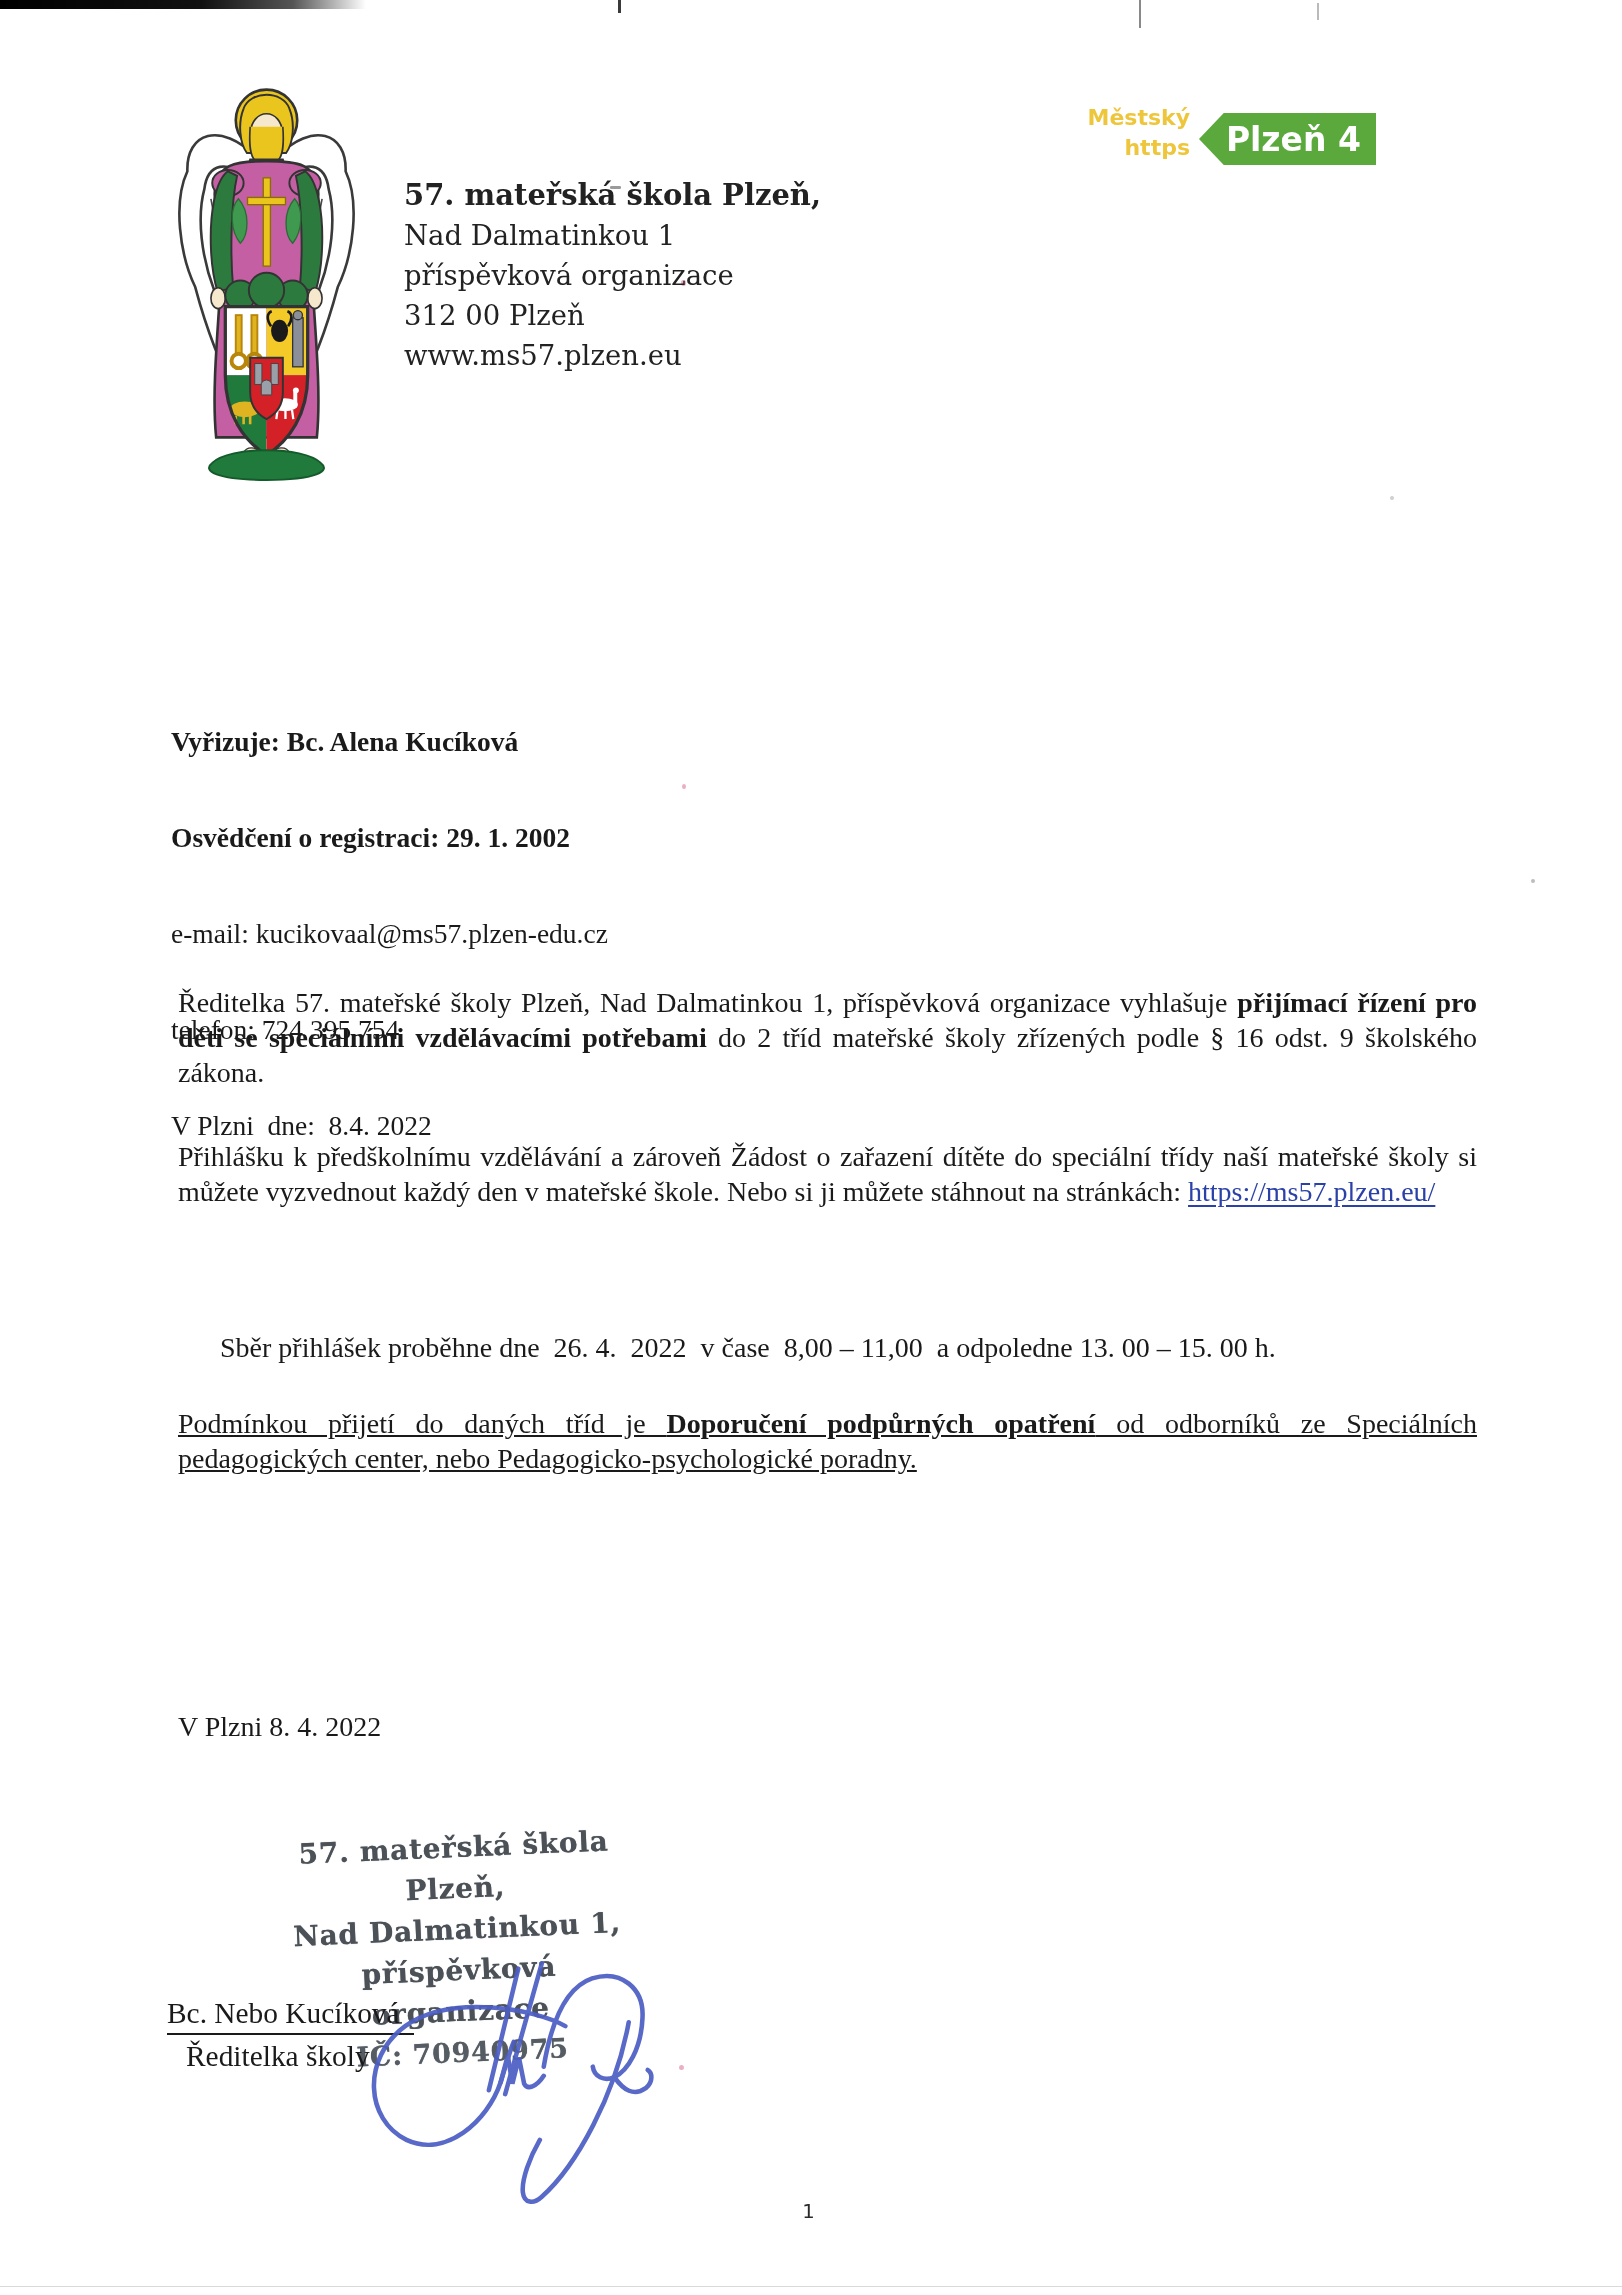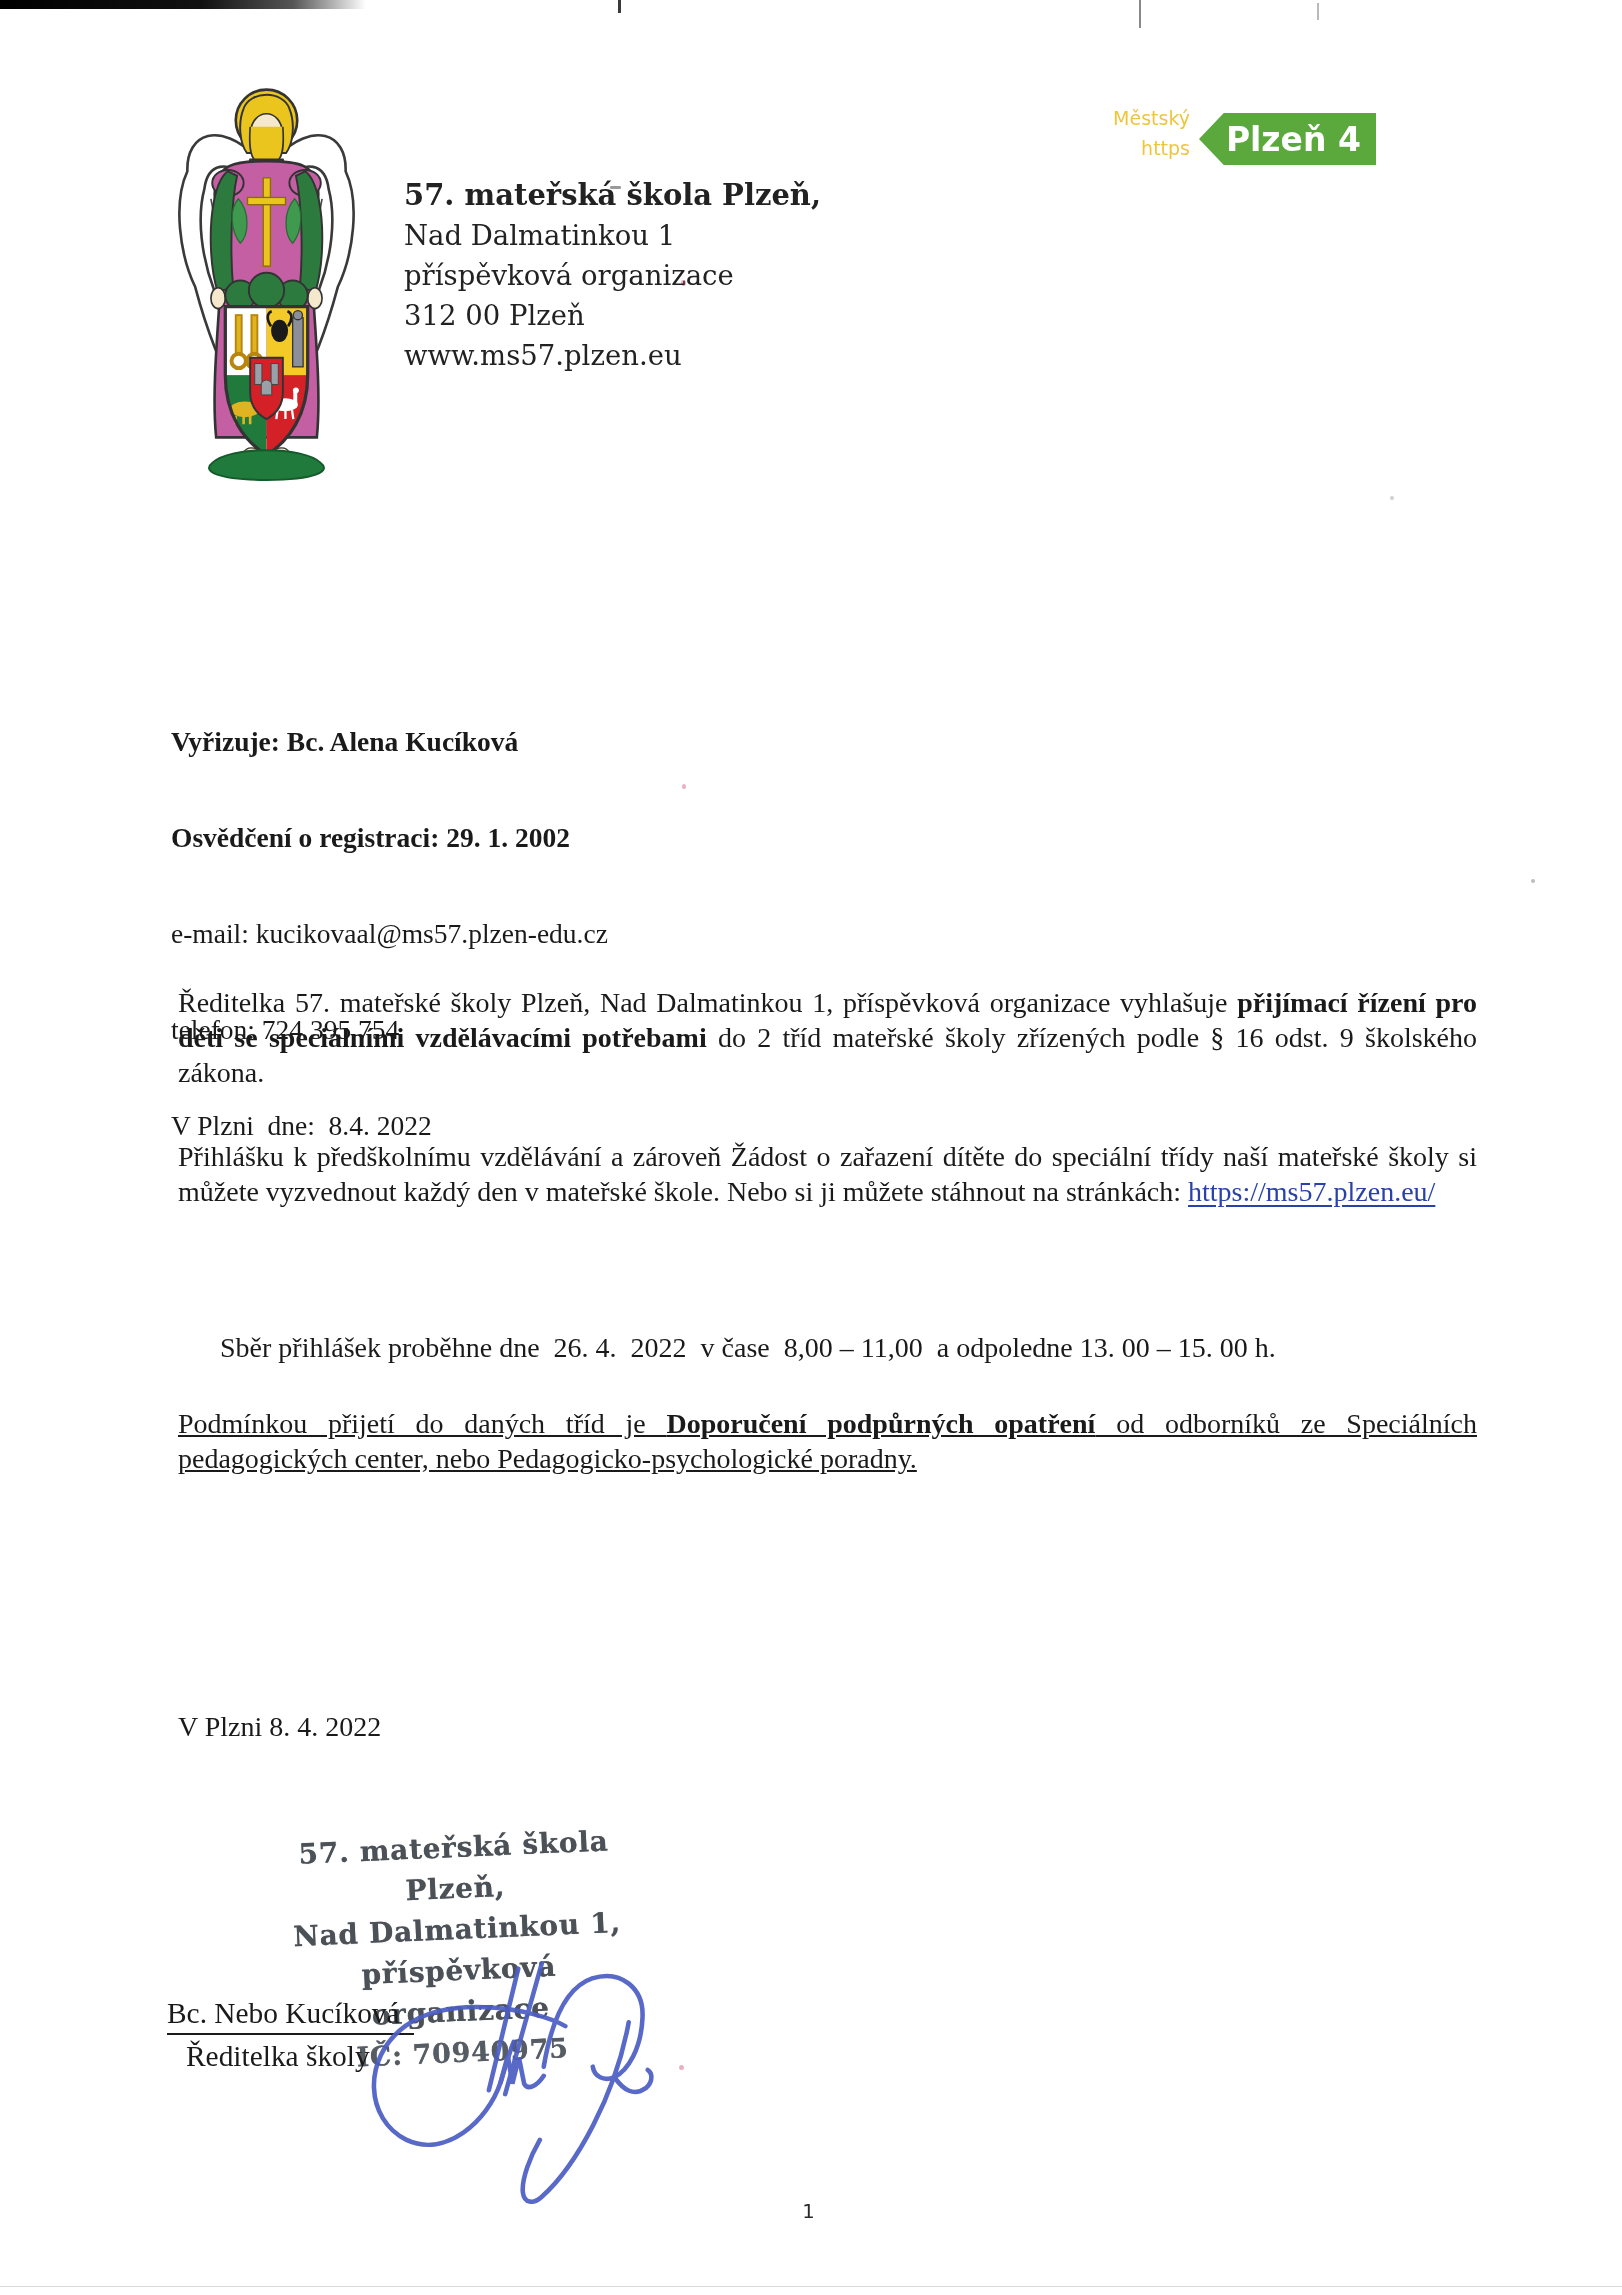--- a/index.html
+++ b/index.html
@@ -21,21 +21,21 @@
   .logo{position:absolute;left:152px;top:68px;width:229px;height:425px;}
   .school-block{
     position:absolute;left:404px;top:175px;width:497px;
     font-family:"DejaVu Serif", serif;
     font-size:27.5px;line-height:40px;color:#222;
   }
   .school-block .l1{font-weight:700;font-size:29px;}
   .district-label{
     position:absolute;left:1047px;top:103px;width:143px;
     text-align:right;font-family:"DejaVu Sans", sans-serif;
-    font-weight:400;font-size:19px;line-height:30px;
+    font-weight:700;font-size:22px;line-height:30px;
   }
   .plzen-badge{
     position:absolute;left:1199px;top:113px;width:177px;height:52px;
     display:flex;align-items:center;justify-content:center;
     font-family:"DejaVu Sans", sans-serif;font-weight:700;font-size:33px;
     clip-path:polygon(0% 50%,14% 0%,100% 0%,100% 100%,14% 100%);
     padding-left:11.8px;box-sizing:border-box;
   }
   
   .contact{

